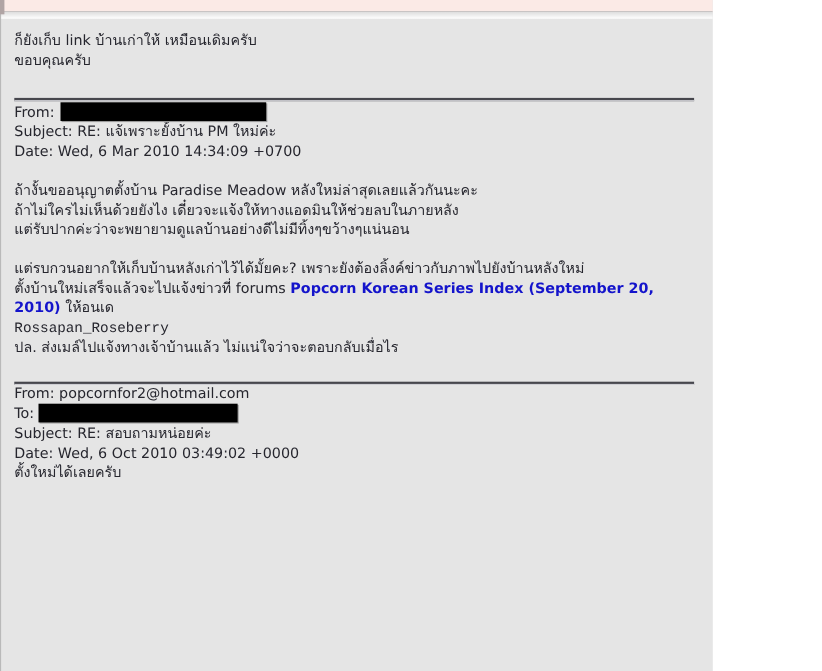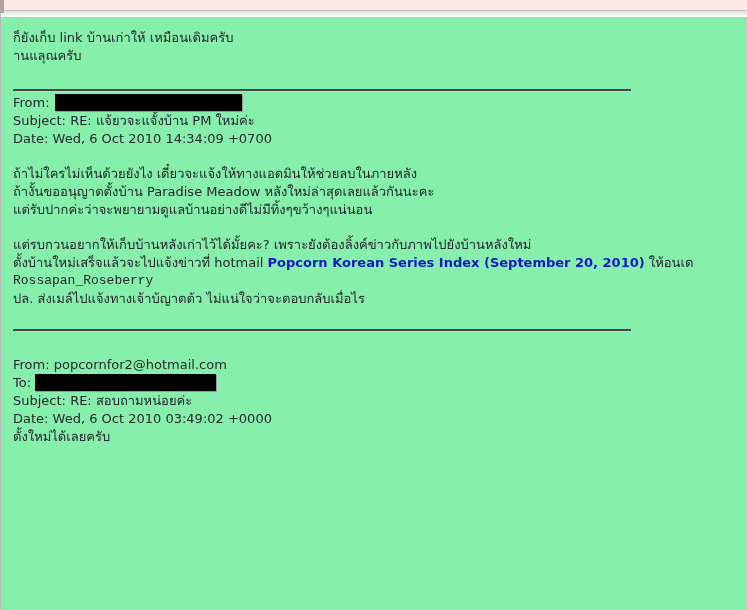--- a/index.html
+++ b/index.html
@@ -1,20 +1,20 @@
 <!DOCTYPE html>
 <html style="--link-color: #1414cb; --strip-color: #fbeae6;"><head>
 <meta charset="utf-8">
 <style>
   html, body { margin: 0; padding: 0; }
   .page {
     position: relative;
-    width: 747px;
+    width: 648px;
     height: 610px;
-    background: #86efac;
+    background: #e5e5e5;
     overflow: hidden;
     font-family: "DejaVu Sans", "Liberation Sans", sans-serif;
     font-size: 13px;
     line-height: 18px;
     color: #26262e;
   }
   .left-edge {
     position: absolute;
     left: 0; top: 0; bottom: 0;
     width: 1px;
@@ -43,21 +43,21 @@
     width: 618px;
     height: 2px;
     background: #47474d;
     border-bottom: 1px solid #cfcfd4;
   }
   .rule1 { margin-top: 24px; }
   .rule2 { margin-top: 21px; }
   .msg-line1 { margin: 0; }
   .msg-line2 { margin-top: 16px; }
   .hdr1 { margin-top: 2px; }
-  .hdr2 { margin-top: 24px; }
+  .hdr2 { margin-top: 0; }
   .greeting { margin-top: 14px; }
   .para { margin-top: 17px; }
   .signature { margin-top: 18px; font-family: Liberation Mono, monospace; }
   .ps { margin-top: 17px; }
   .reply { margin-top: 16px; }
   .redacted {
     display: inline-block;
     vertical-align: middle;
     height: 17px;
     background: #000000;
@@ -78,45 +78,45 @@
 
 <div class="page">
   <div class="left-edge"></div>
   <div class="top-strip"></div>
   <div class="top-shadow"></div>
   <div class="top-left-mark"></div>
 
   <div class="content">
 
     <p class="msg-line1">ก็ยังเก็บ link บ้านเก่าให้ เหมือนเดิมครับ</p>
-    <p class="msg-line2">านแลุณครับ</p>
+    <p class="msg-line2">ขอบคุณครับ</p>
 
     <div class="rule rule1"></div>
 
     <div class="hdr1">
       <p><span>From:</span><span class="redacted redacted-1"></span></p>
-      <p><span>Subject:</span> <span>RE: แจ้ยวจะแจั้งบ้าน PM ใหม่ค่ะ</span></p>
-      <p><span>Date:</span> <span>Wed, 6 Oct 2010 14:34:09 +0700</span></p>
+      <p><span>Subject:</span> <span>RE: แจ้เพราะยั้งบ้าน PM ใหม่ค่ะ</span></p>
+      <p><span>Date:</span> <span>Wed, 6 Mar 2010 14:34:09 +0700</span></p>
     </div>
 
 
     <div class="para">
+      <p>ถ้างั้นขออนุญาตตั้งบ้าน Paradise Meadow หลังใหม่ล่าสุดเลยแล้วกันนะคะ</p>
       <p>ถ้าไม่ใครไม่เห็นด้วยยังไง เดี๋ยวจะแจ้งให้ทางแอดมินให้ช่วยลบในภายหลัง</p>
-      <p>ถ้างั้นขออนุญาตตั้งบ้าน Paradise Meadow หลังใหม่ล่าสุดเลยแล้วกันนะคะ</p>
       <p>แต่รับปากค่ะว่าจะพยายามดูแลบ้านอย่างดีไม่มีทิ้งๆขว้างๆแน่นอน</p>
     </div>
 
     <div class="para">
       <p>แต่รบกวนอยากให้เก็บบ้านหลังเก่าไว้ได้มั้ยคะ? เพราะยังต้องลิ้งค์ข่าวกับภาพไปยังบ้านหลังใหม่</p>
-      <p><span>ตั้งบ้านใหม่เสร็จแล้วจะไปแจ้งข่าวที่ hotmail </span><a class="body-link">Popcorn Korean Series Index (September 20, 2010)</a><span> ให้อนเด</span></p>
+      <p><span>ตั้งบ้านใหม่เสร็จแล้วจะไปแจ้งข่าวที่ forums </span><a class="body-link">Popcorn Korean Series Index (September 20, 2010)</a><span> ให้อนเด</span></p>
     </div>
 
     <p class="signature">Rossapan_Roseberry</p>
 
-    <p class="ps">ปล. ส่งเมล์ไปแจ้งทางเจ้าบ้ญาตต้ว ไม่แน่ใจว่าจะตอบกลับเมื่อไร</p>
+    <p class="ps">ปล. ส่งเมล์ไปแจ้งทางเจ้าบ้านแล้ว ไม่แน่ใจว่าจะตอบกลับเมื่อไร</p>
 
     <div class="rule rule2"></div>
 
     <div class="hdr2">
       <p><span>From:</span> <span>popcornfor2@hotmail.com</span></p>
       <p><span>To:</span><span class="redacted redacted-2"></span></p>
       <p><span>Subject:</span> <span>RE: สอบถามหน่อยค่ะ</span></p>
       <p><span>Date:</span> <span>Wed, 6 Oct 2010 03:49:02 +0000</span></p>
     </div>
 

